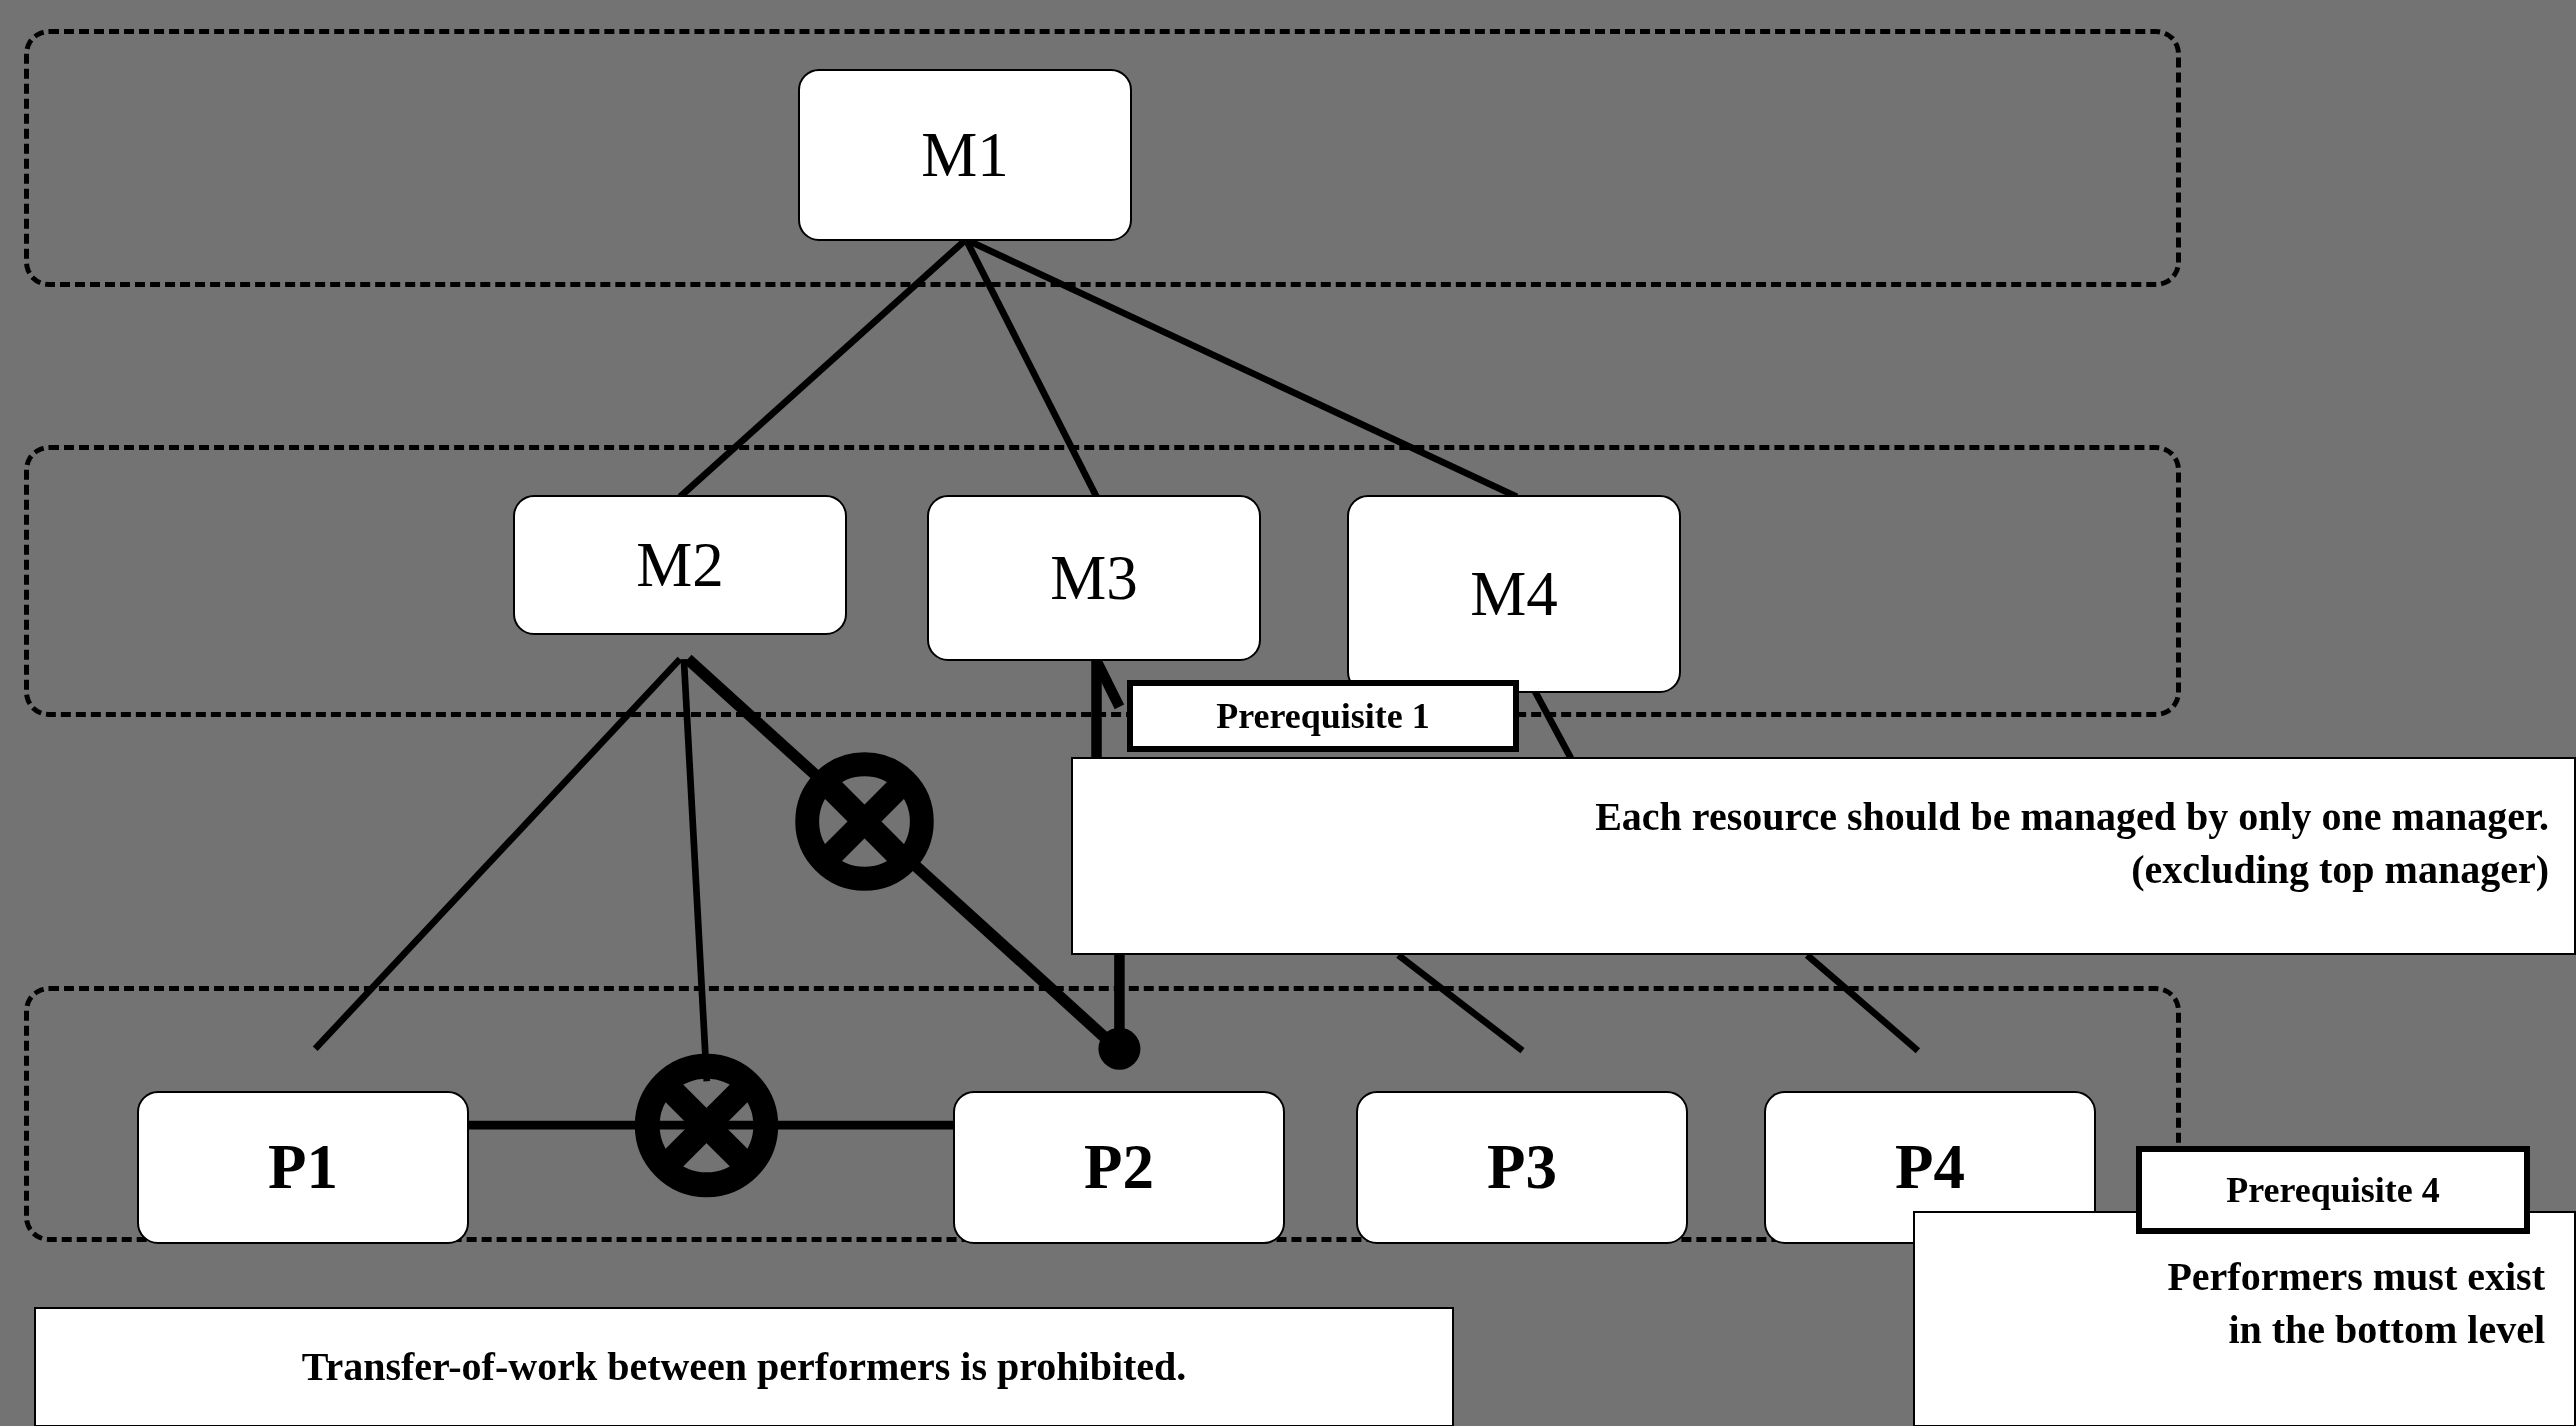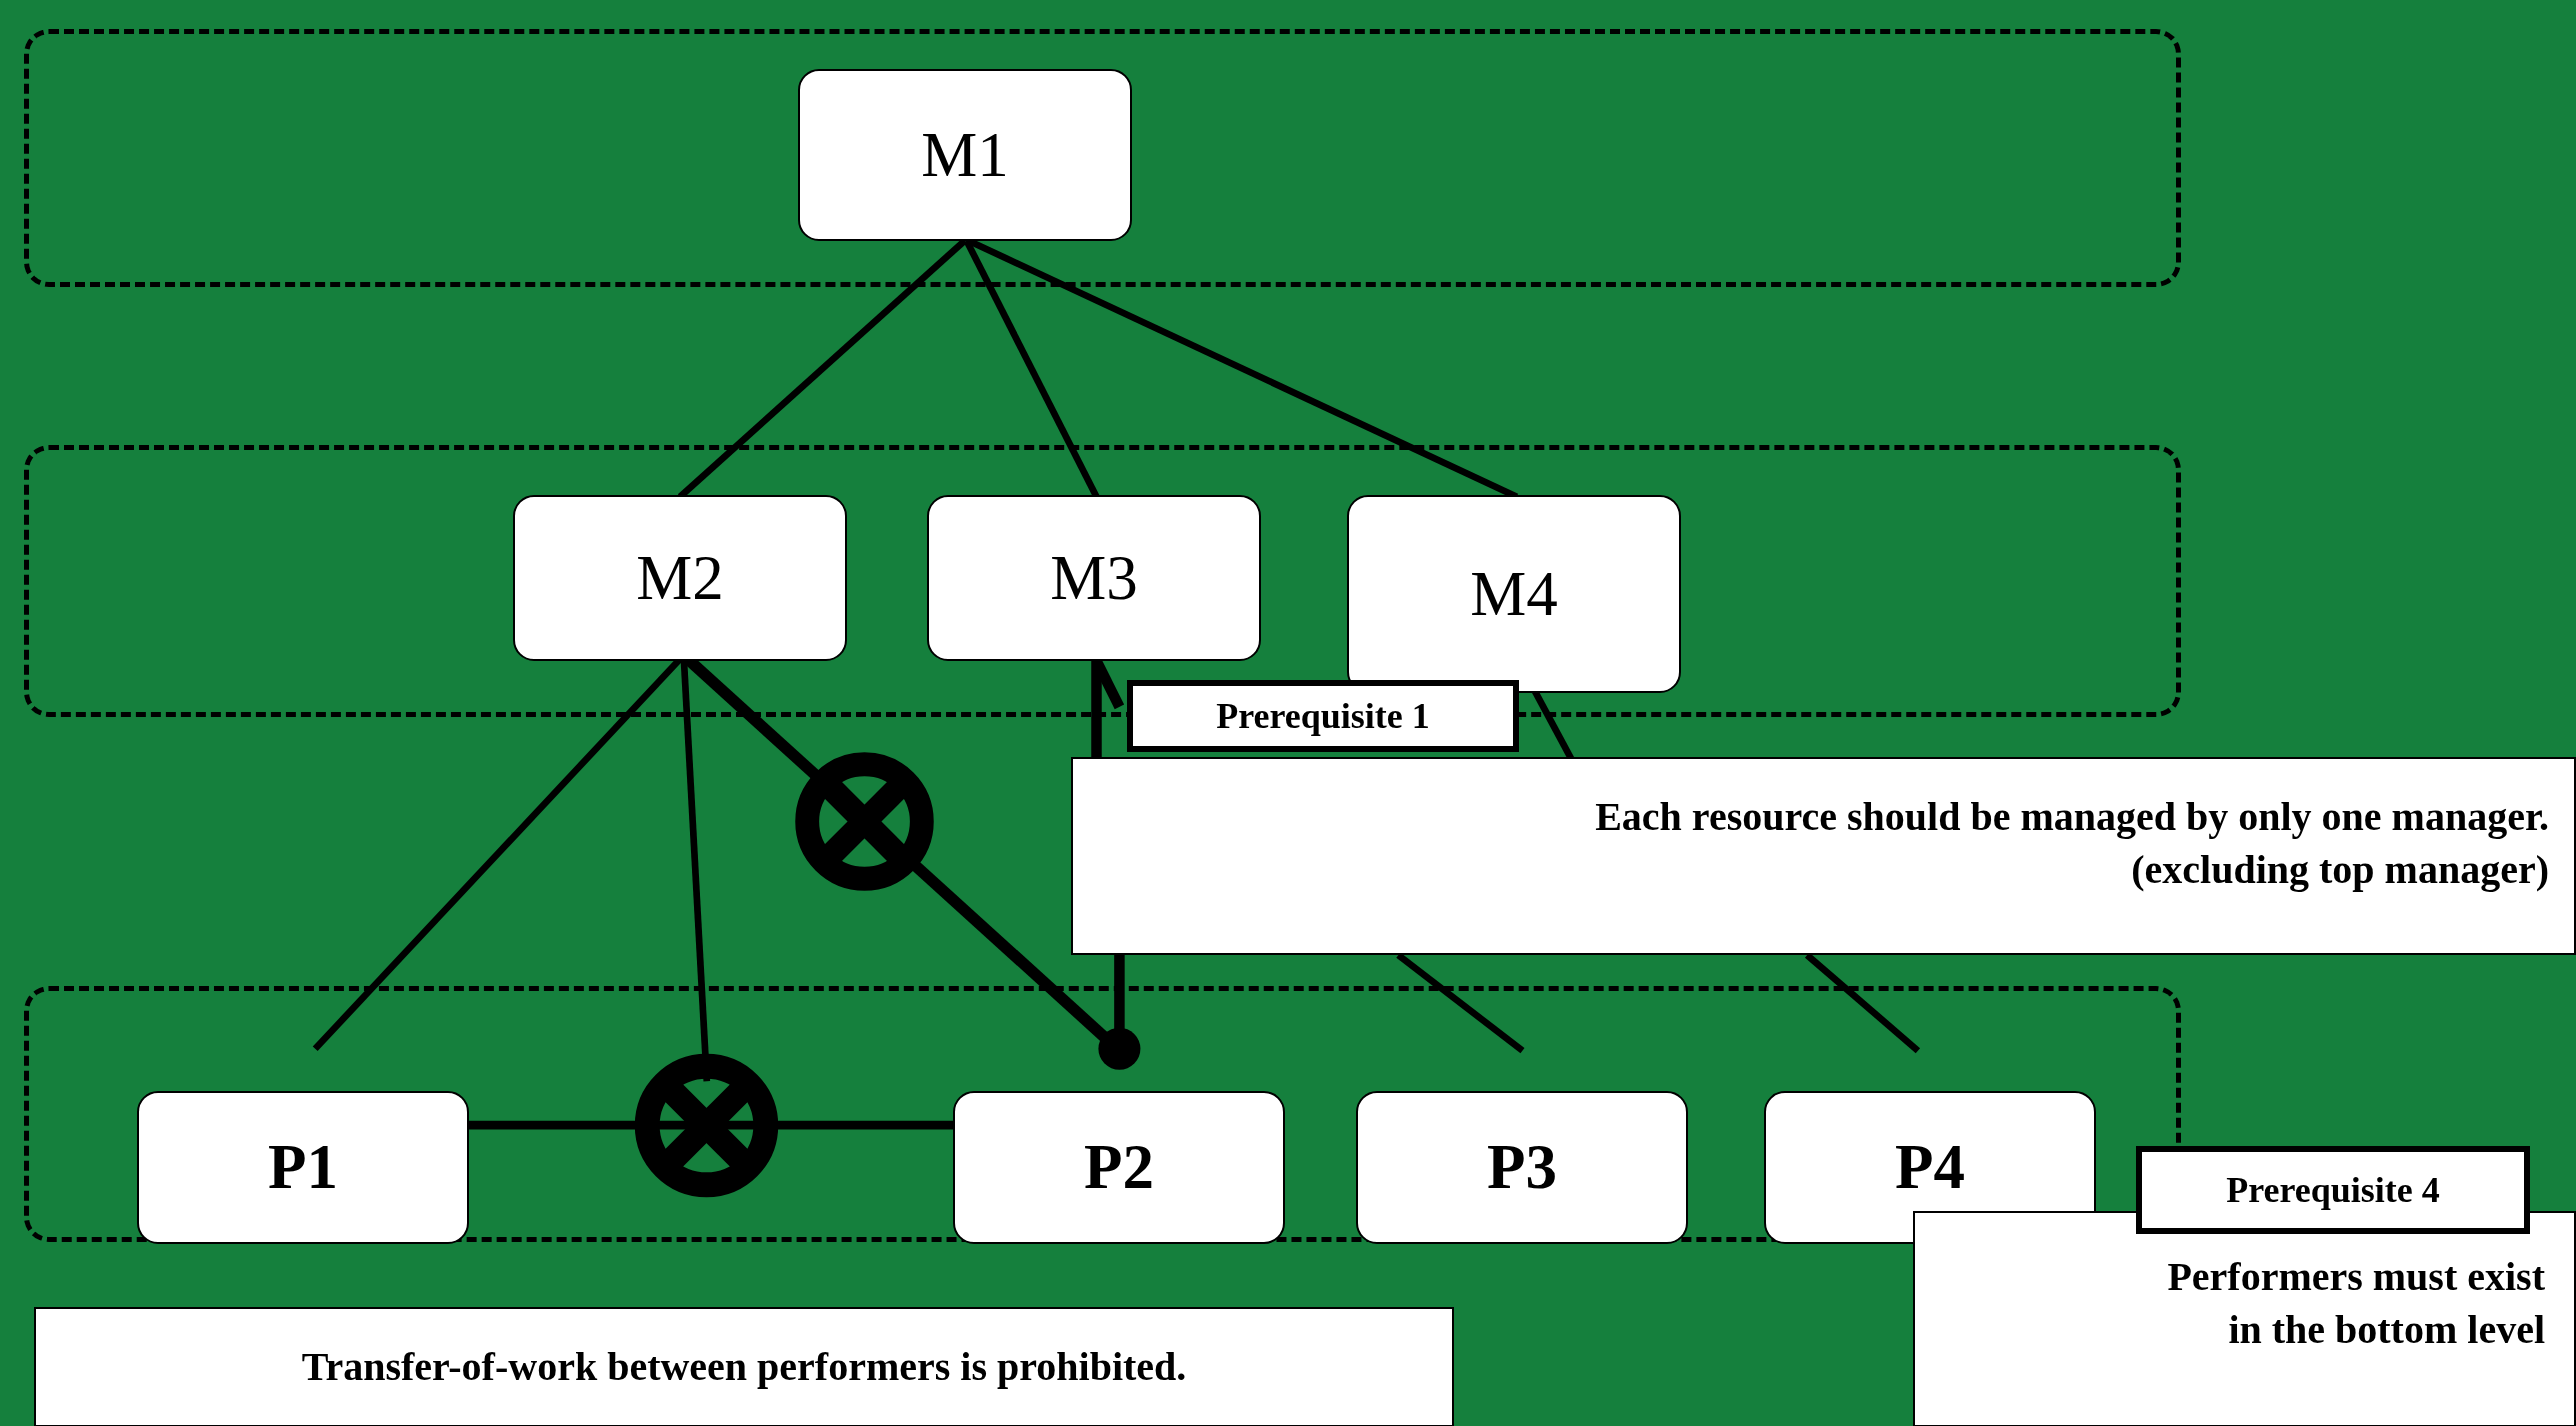--- a/index.html
+++ b/index.html
@@ -7,21 +7,21 @@
     padding: 0;
     background: #ffffff;
   }
   body {
     font-family: "Liberation Serif", "DejaVu Serif", serif;
   }
   #stage {
     position: relative;
     width: 2576px;
     height: 1427px;
-    background: #15803d;
+    background: #737373;
     overflow: hidden;
   }
   #wires {
     position: absolute;
     left: 0; top: 0;
     width: 2576px;
     height: 1427px;
     pointer-events: none;
   }
 
@@ -129,21 +129,21 @@
   <div class="level-band" style="left:24px; top:29px; width:2157px; height:258px;"></div>
 
   <div class="level-band" style="left:24px; top:445px; width:2157px; height:272px;"></div>
 
   <div class="level-band" style="left:24px; top:986px; width:2157px; height:256px;"></div>
 
   <div class="node manager" style="left:798px; top:69px; width:334px; height:172px;">
     <span>M1</span>
   </div>
 
-  <div class="node manager" style="left:513px; top:495px; width:334px; height:166px;">
+  <div class="node manager" style="left:513px; top:495px; width:334px; height:140px;">
     <span>M2</span>
   </div>
 
   <div class="node manager" style="left:927px; top:495px; width:334px; height:166px;">
     <span>M3</span>
   </div>
 
   <div class="node manager" style="left:1347px; top:495px; width:334px; height:198px;">
     <span>M4</span>
   </div>

